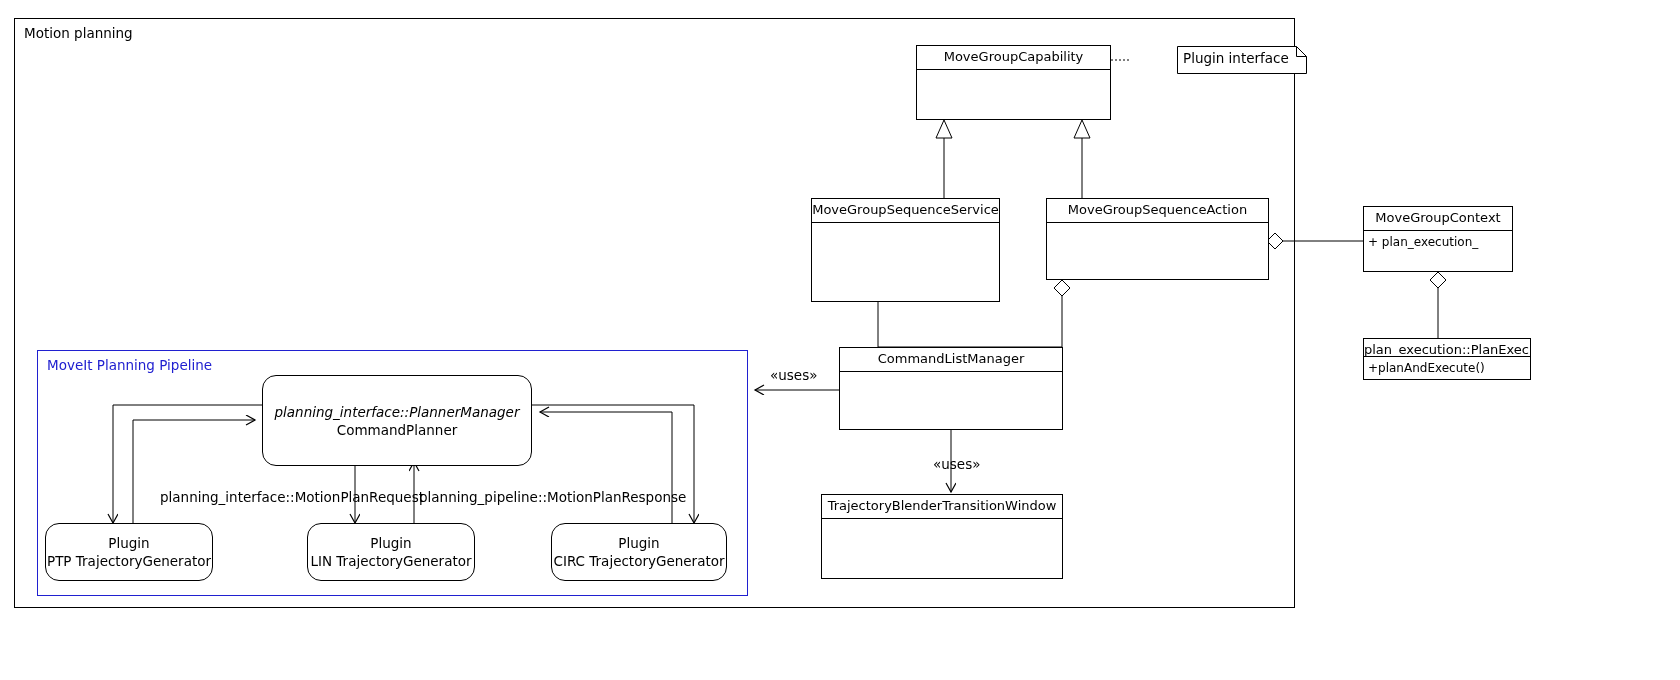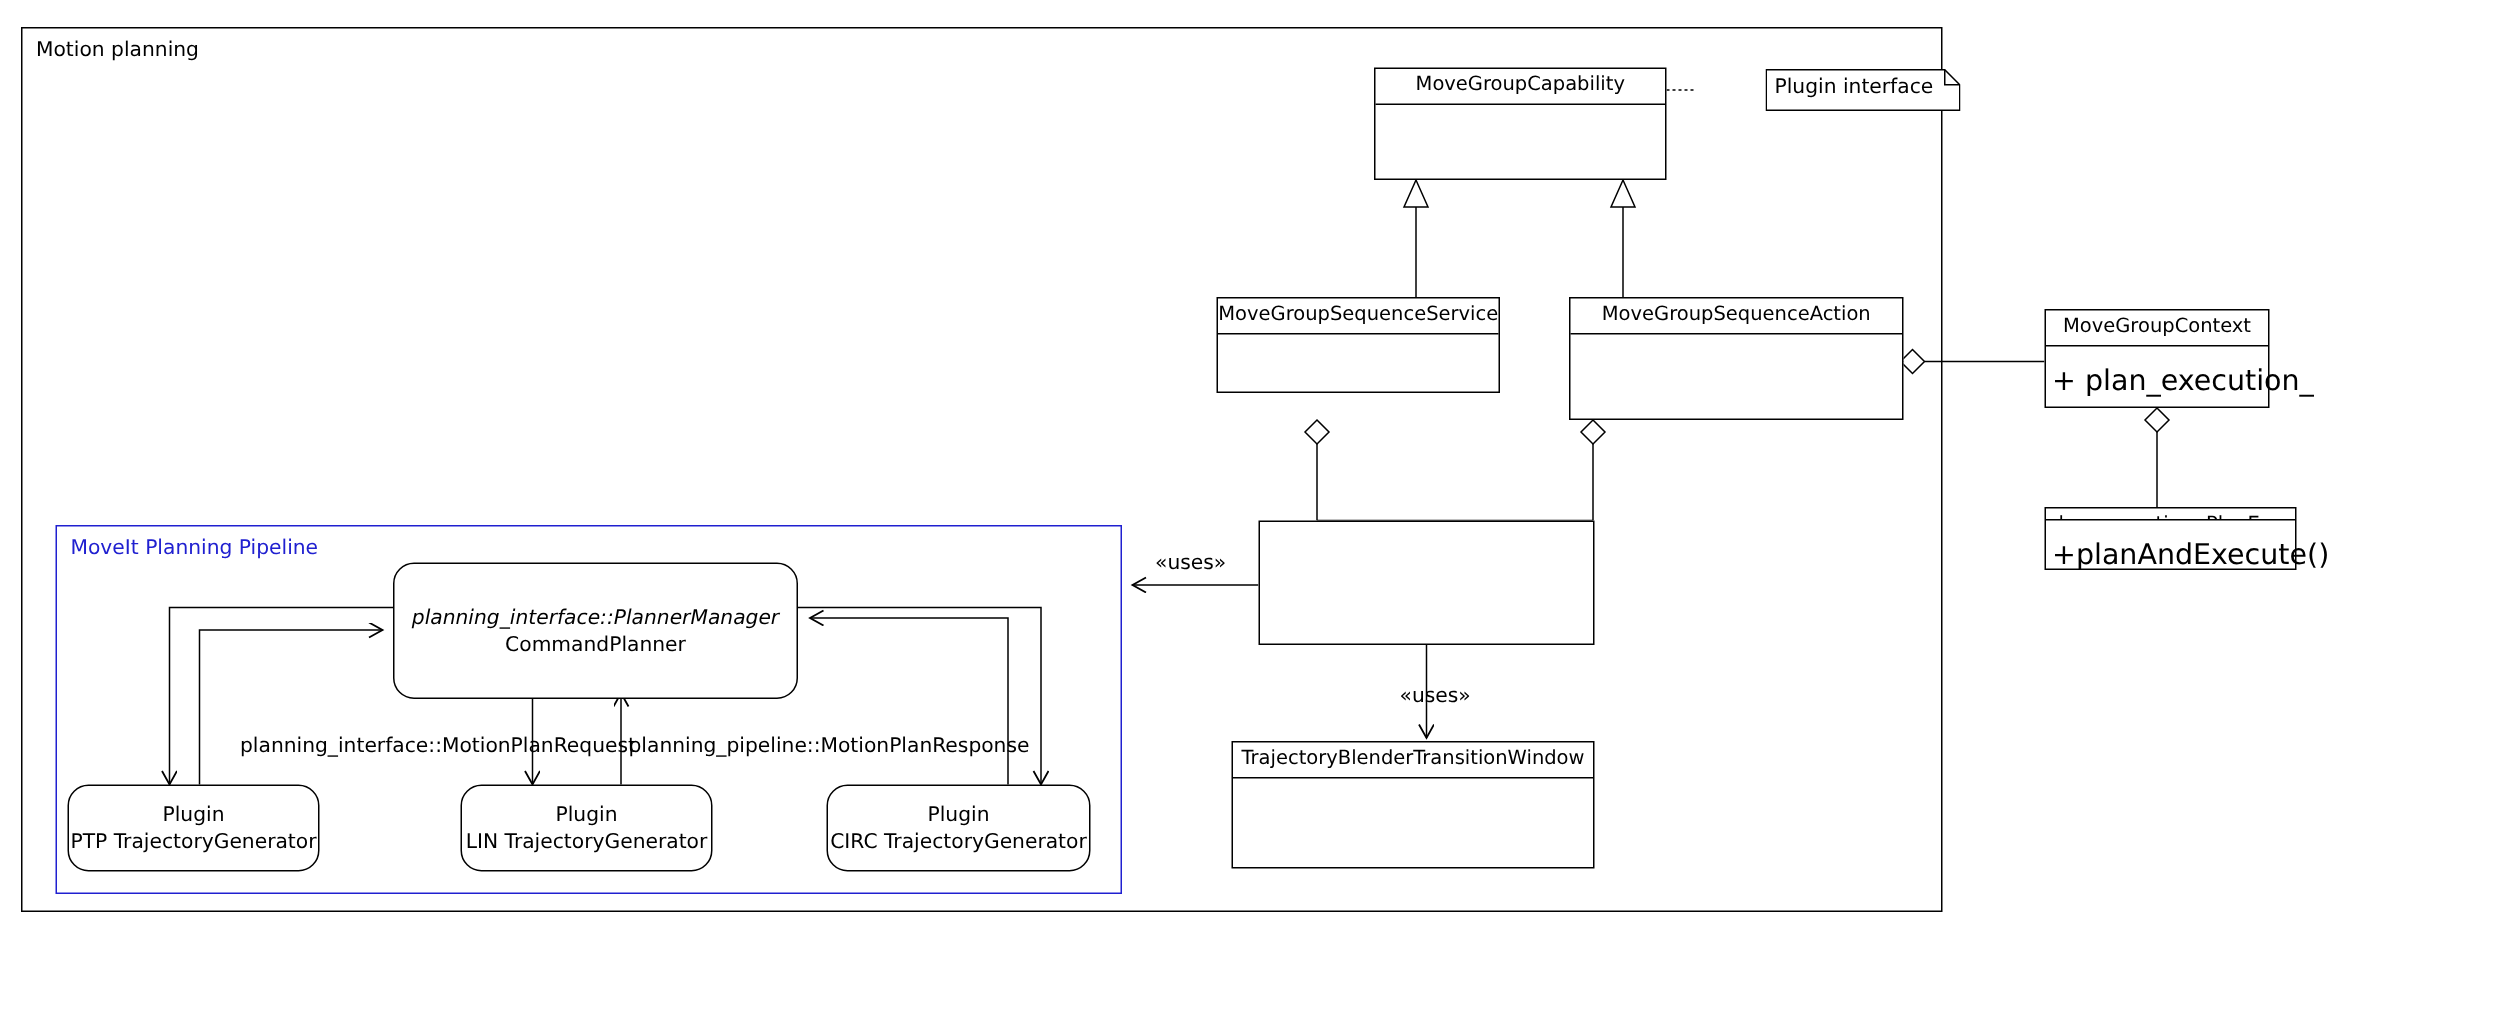--- a/index.html
+++ b/index.html
@@ -59,26 +59,25 @@
     font-size: 13px;
     line-height: 16px;
     padding: 3px 0 4px 0;
     white-space: nowrap;
     overflow: visible;
   }
   .uml-class .name-band.clip {
     overflow: hidden;
   }
   .uml-class .attr-band {
-    font-size: 19px;
+    font-size: 12px;
     line-height: 16px;
     padding: 3px 0 3px 4px;
     white-space: nowrap;
     border-bottom: 1px solid #000000;
-    margin-top: 12px;
   }
   .uml-class .attr-band.last {
     border-bottom: none;
   }
   .uml-class .empty-band {
     flex: 1 1 auto;
   }
 
   
   .rbox {
@@ -226,31 +225,32 @@
       <path d="M119.5,0.5 V10.5 H129.5" fill="none" stroke="#000000" stroke-width="1"></path>
     </svg>
     <span class="note-text">Plugin interface</span>
   </div>
 
   <div class="uml-class" style="left:916px; top:45px; width:195px; height:75px;">
     <div class="name-band">MoveGroupCapability</div>
     <div class="empty-band"></div>
   </div>
 
-  <div class="uml-class" style="left:811px; top:198px; width:189px; height:64px;">
+  <div class="uml-class" style="left:811px; top:198px; width:189px; height:104px;">
     <div class="name-band">MoveGroupSequenceService</div>
     <div class="empty-band"></div>
   </div>
 
   <div class="uml-class" style="left:1046px; top:198px; width:223px; height:82px;">
     <div class="name-band">MoveGroupSequenceAction</div>
     <div class="empty-band"></div>
   </div>
 
   <div class="uml-class" style="left:839px; top:347px; width:224px; height:83px;">
+    <div class="name-band">CommandListManager</div>
     <div class="empty-band"></div>
   </div>
 
   <div class="uml-class" style="left:821px; top:494px; width:242px; height:85px;">
     <div class="name-band clip">TrajectoryBlenderTransitionWindow</div>
     <div class="empty-band"></div>
   </div>
 
   <div class="uml-class" style="left:1363px; top:206px; width:150px; height:66px;">
     <div class="name-band">MoveGroupContext</div>

